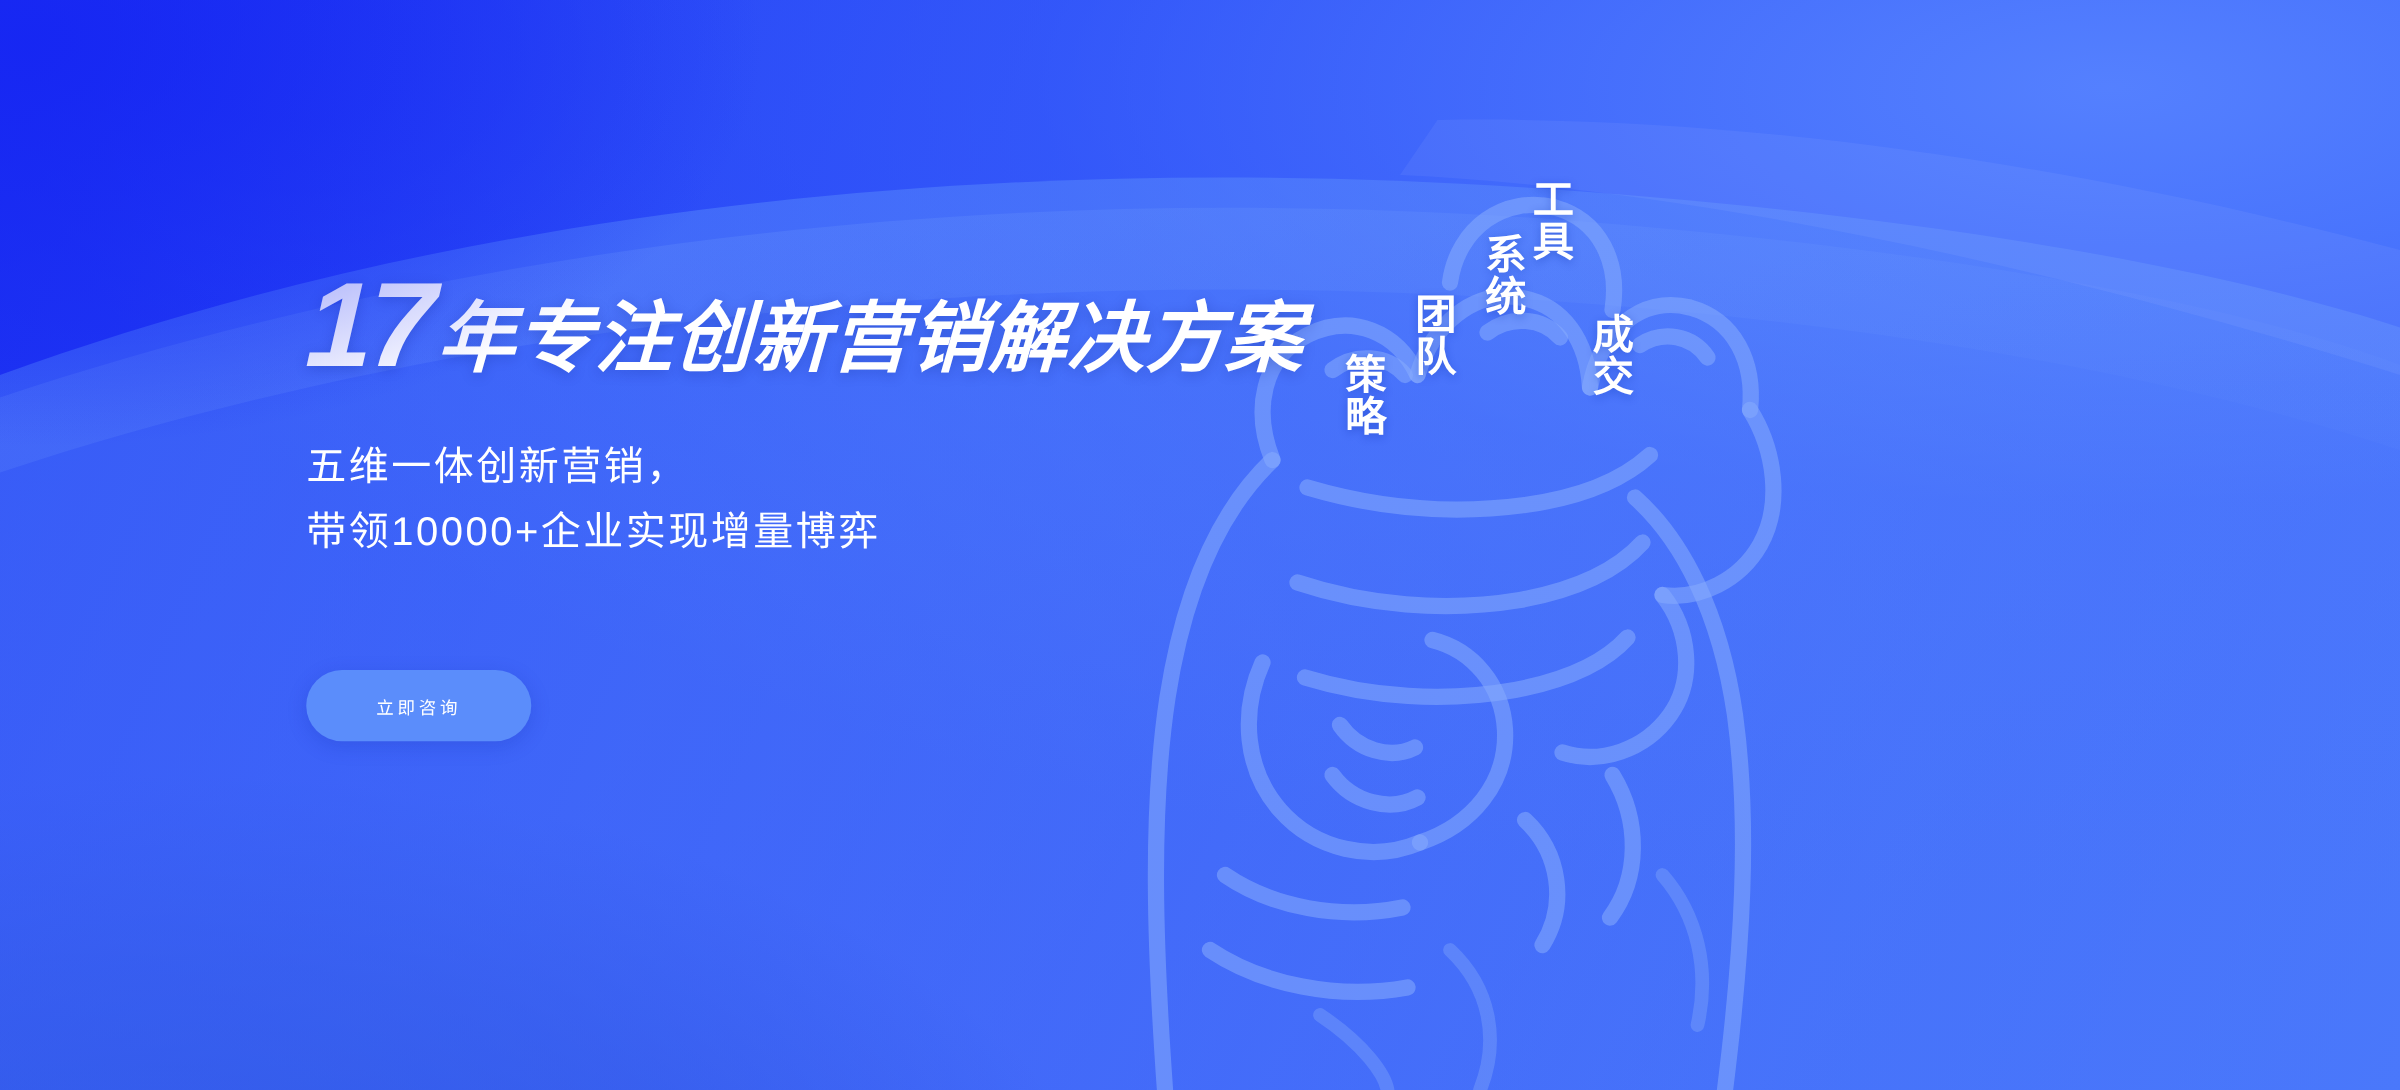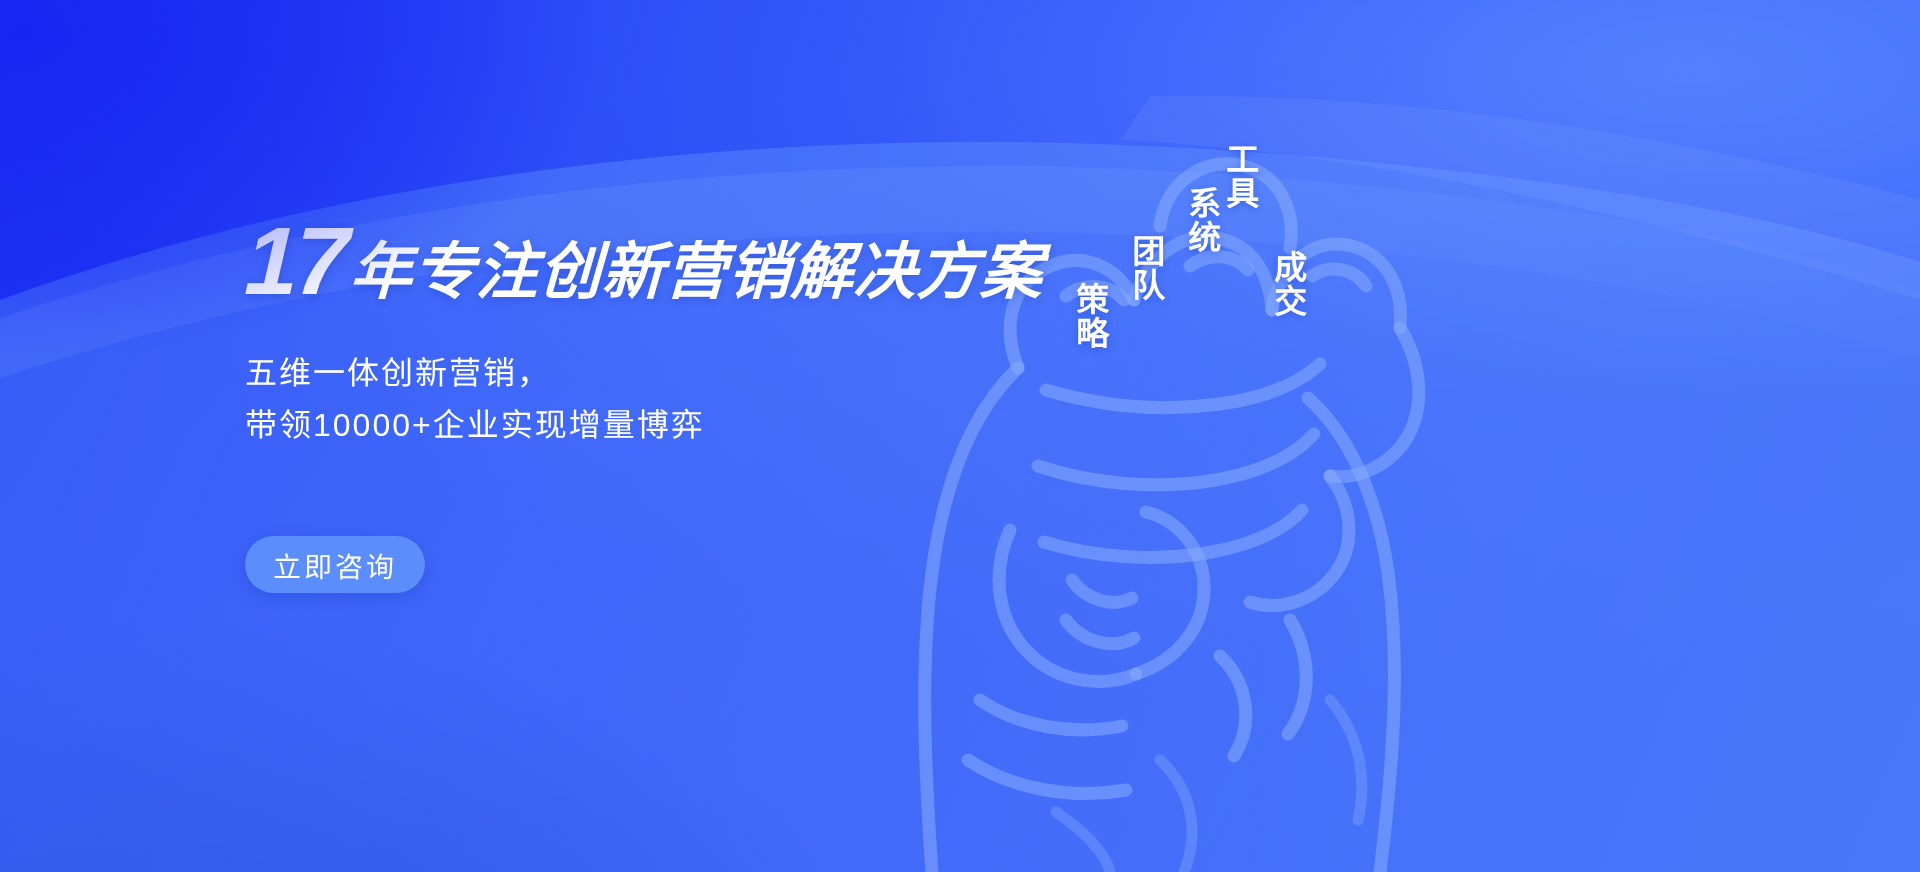--- a/index.html
+++ b/index.html
@@ -55,21 +55,21 @@
 
   .subtitle{
     margin-top:42px;color:#ffffff;font-size:32px;line-height:1.62;
     font-weight:400;letter-spacing:2px;
   }
   .subtitle .line{display:block;}
 
   .cta{
     margin-top:53px;display:inline-flex;align-items:center;justify-content:center;
     width:180px;height:57px;border-radius:29px;
-    background:#5b8dfb;color:#ffffff;font-size:28px;letter-spacing:3px;
+    background:#5b8dfb;color:#ffffff;font-size:14px;letter-spacing:3px;
     border:none;cursor:pointer;
     box-shadow:0 4px 16px rgba(10,35,160,.18);
     font-family:inherit;
   }
 
   
   .fist{position:absolute;left:860px;top:60px;width:620px;height:812px;pointer-events:none;}
 
   
   .labels{position:absolute;left:0;top:0;width:1920px;height:872px;}

